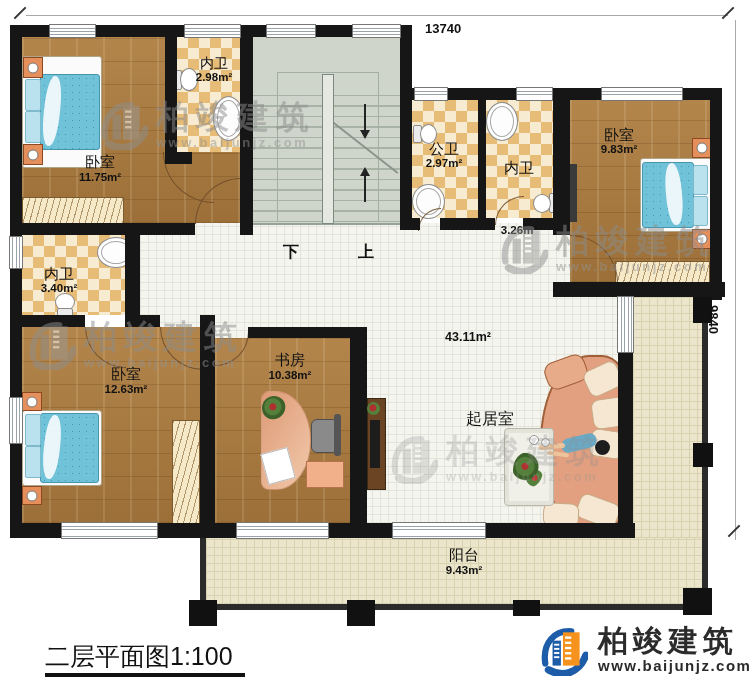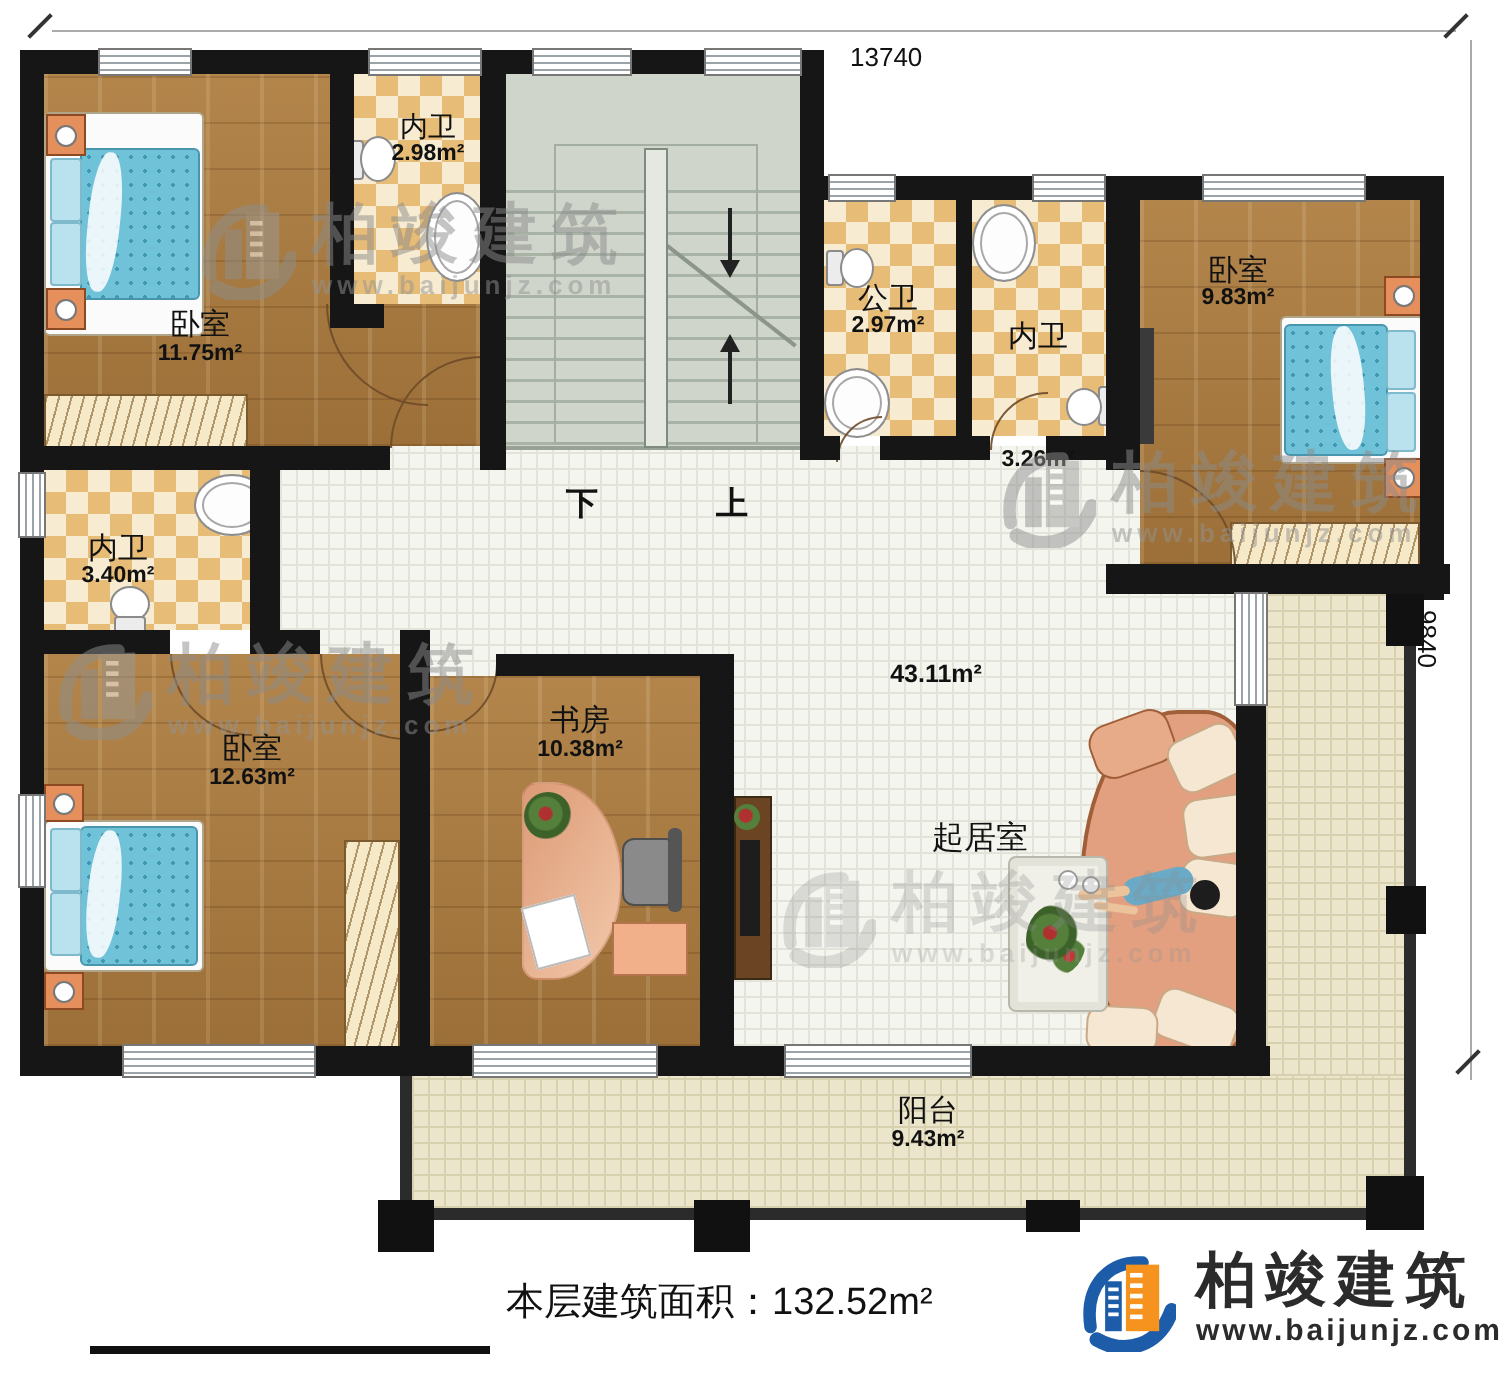--- a/index.html
+++ b/index.html
@@ -45,21 +45,21 @@
   .toilet-tank{position:absolute;background:#ececec;border:1px solid #8b8b8b;border-radius:2px;}
   .sink{position:absolute;background:#fdfdfd;border:1px solid #8d8d8d;border-radius:50%;
         box-shadow:inset 0 0 0 3px #fff,inset 0 0 0 4px #a8a8a8;}
   .plant{position:absolute;border-radius:50%;
         background:radial-gradient(circle at 45% 45%,#b03030 3px,#54803c 4px 8px,#3c6129 9px 12px,transparent 13px);}
   .wm{position:absolute;z-index:9;display:flex;align-items:center;gap:8px;pointer-events:none;}
   .wm .wmtxt{font-weight:bold;color:#8c8c8c;font-size:33px;letter-spacing:7px;line-height:1;white-space:nowrap;}
   .wm .wmsite{font-weight:bold;color:#939393;font-size:13px;letter-spacing:2.5px;line-height:1;margin-top:3px;white-space:nowrap;}
   .dimline{position:absolute;background:#aaa;z-index:0;}
   .tick{position:absolute;width:16px;height:2px;background:#333;transform:rotate(-45deg);z-index:0;}
-  .dimtext{position:absolute;font-weight:normal;font-size:13px;color:#111;z-index:8;}
+  .dimtext{position:absolute;font-weight:bold;font-size:13px;color:#111;z-index:8;}
   .updown{position:absolute;z-index:8;font-weight:bold;font-size:16px;}
   .tb{position:absolute;z-index:8;white-space:nowrap;}
   .tri{position:absolute;width:0;height:0;z-index:4;}
 </style>
 </head>
 <body>
 
 <div class="canvas">
 
   <div class="dimline" style="left:26px;top:15px;width:702px;height:1px;"></div>
@@ -316,24 +316,24 @@
         <rect x="24" y="17" width="6" height="2.2" fill="#fff"></rect>
         <rect x="24" y="22" width="6" height="2.2" fill="#fff"></rect>
         <rect x="24" y="27" width="6" height="2.2" fill="#fff"></rect>
       </svg>
     <div>
         <div class="wmtxt">柏竣建筑</div>
     <div class="wmsite">www.baijunjz.com</div>
       </div>
   </div>
 
+  <div class="tb" style="left:45px;top:640px;font-size:25px;">
+    <span>二层平面图</span><span>1:100</span>
+  </div>
   <div class="abs" style="left:45px;top:673px;width:200px;height:4px;background:#111;z-index:8;"></div>
-  <div class="tb" style="left:253px;top:638px;font-size:19px;">
-    <span>本层建筑面积：</span><span>132.52m²</span>
-  </div>
 
   <div class="abs" style="left:540px;top:624px;z-index:8;display:flex;gap:10px;align-items:flex-start;">
     <svg width="48" height="52" viewBox="0 0 46 50">
       <path d="M5 38 C2 18 14 6 30 7" fill="none" stroke="#1c5ca8" stroke-width="6" stroke-linecap="round"></path>
       <path d="M8 44 C22 52 38 47 44 30" fill="none" stroke="#1c5ca8" stroke-width="7" stroke-linecap="round"></path>
       <rect x="12" y="16" width="8" height="24" fill="#1c5ca8"></rect>
       <rect x="13.5" y="19" width="5" height="1.8" fill="#fff"></rect>
         <rect x="13.5" y="23" width="5" height="1.8" fill="#fff"></rect>
       <rect x="13.5" y="27" width="5" height="1.8" fill="#fff"></rect>
         <rect x="13.5" y="31" width="5" height="1.8" fill="#fff"></rect>

